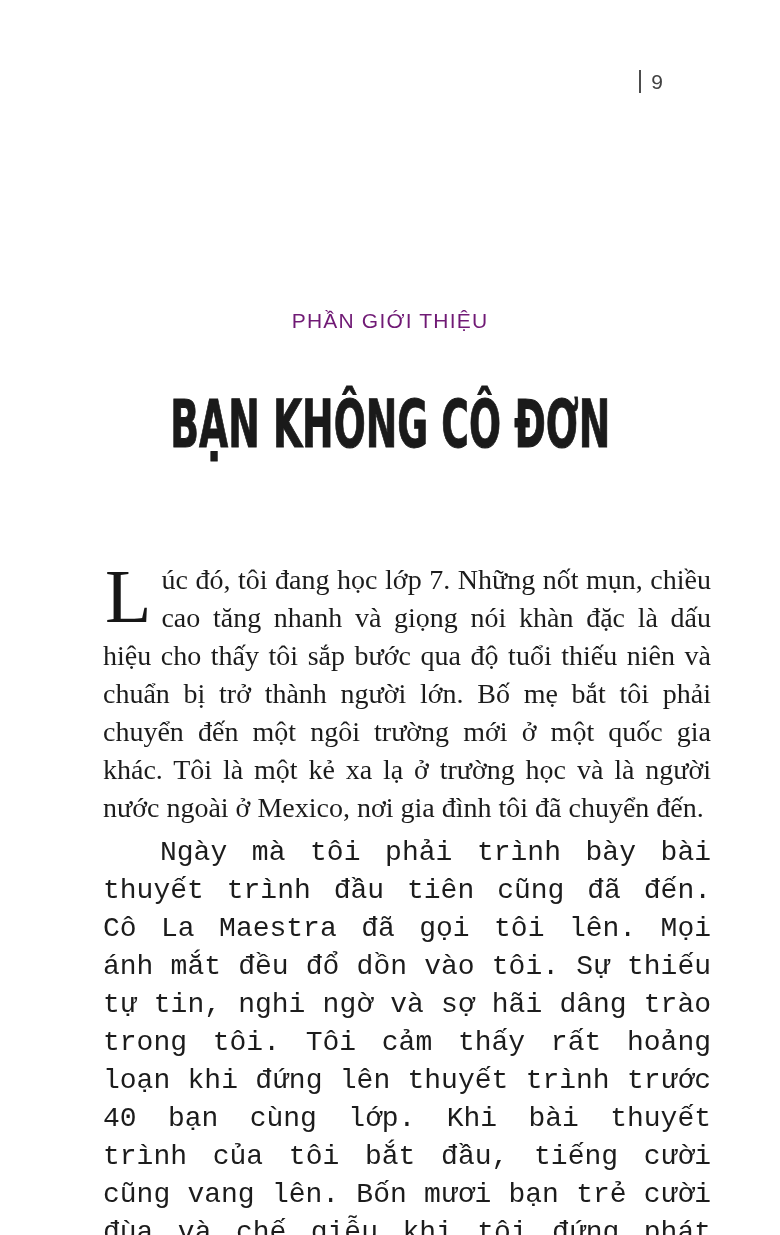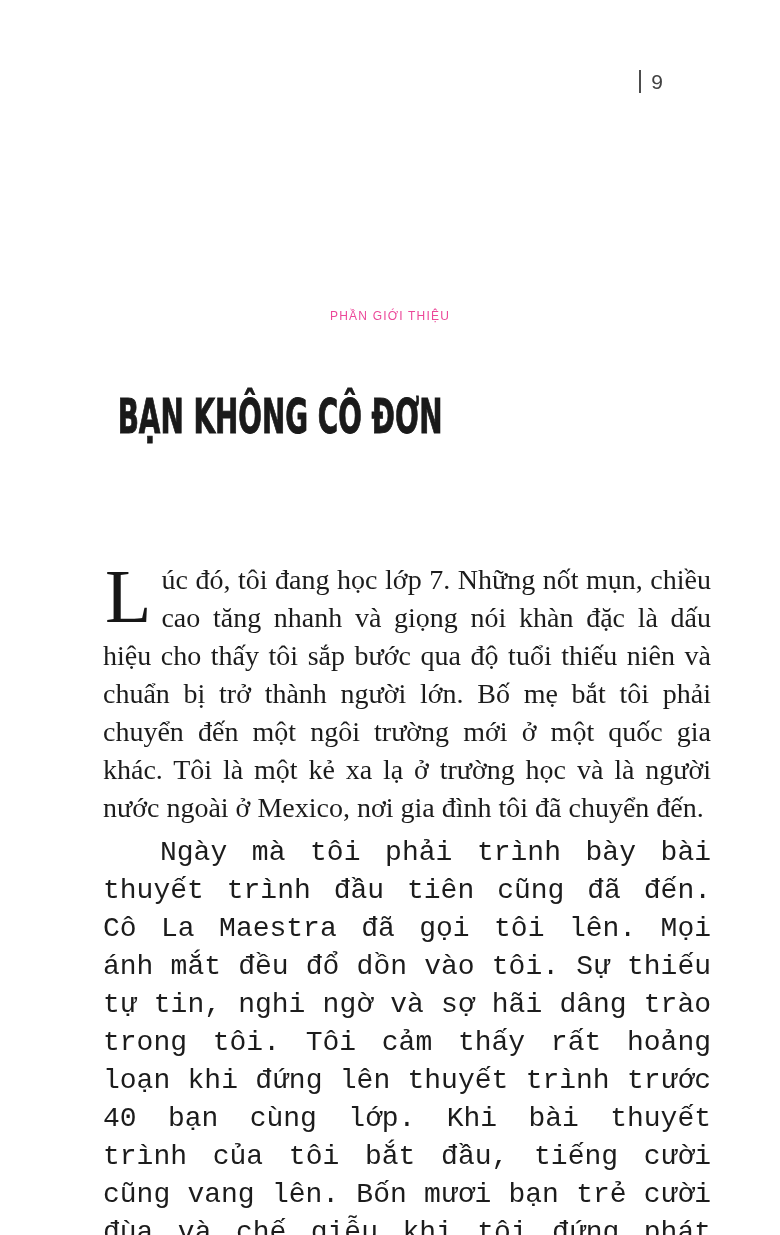--- a/index.html
+++ b/index.html
@@ -37,36 +37,36 @@
   }
 
   
   .kicker {
     position: absolute;
     top: 309px;
     left: 0;
     width: 100%;
     text-align: center;
     font-family: "Liberation Sans", "DejaVu Sans", sans-serif;
-    font-size: 12px;
+    font-size: 21px;
     letter-spacing: 1.2px;
-    color: #ec4899;
+    color: #701a75;
   }
 
   
   .title {
     position: absolute;
     top: 392px;
     left: 0;
     width: 100%;
     margin: 0;
-    text-align: left;
+    text-align: center;
     font-family: "DejaVu Sans", sans-serif;
     font-weight: bold;
-    font-size: 48px;
+    font-size: 65px;
     line-height: 1;
     color: #1a1a1a;
   }
   .title-inner {
     display: inline-block;
     transform: scaleX(0.58);
     transform-origin: 50% 50%;
     white-space: nowrap;
     -webkit-text-stroke: 1px currentColor;
   }

